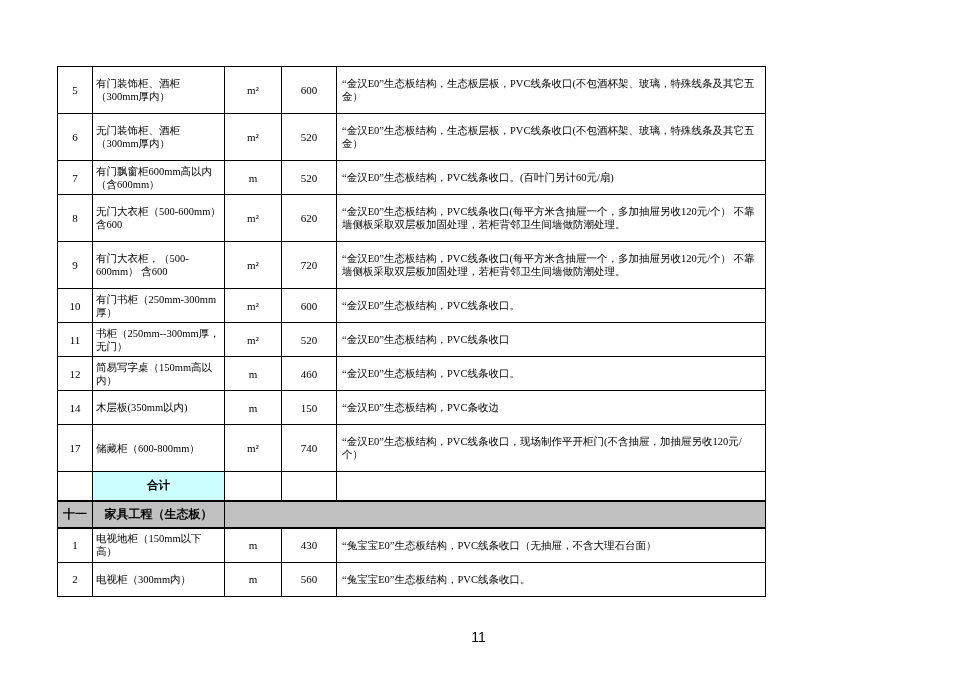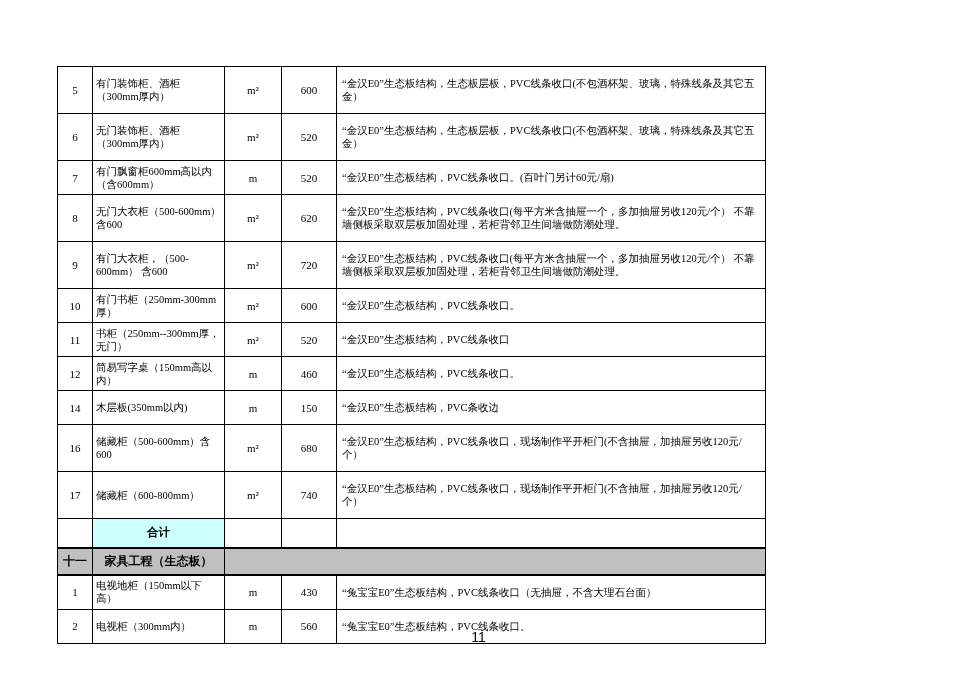--- a/index.html
+++ b/index.html
@@ -129,27 +129,20 @@
           <td class="c-note">“金汉E0”生态板结构，PVC线条收口。</td>
         </tr>
         <tr class="row-item">
           <td class="c-no">14</td>
           <td class="c-item">木层板(350mm以内)</td>
           <td class="c-unit">m</td>
           <td class="c-price">150</td>
           <td class="c-note">“金汉E0”生态板结构，PVC条收边</td>
         </tr>
         <tr class="row-item">
-          <td class="c-no">16</td>
-          <td class="c-item">储藏柜（500-600mm）含600</td>
-          <td class="c-unit">m²</td>
-          <td class="c-price">680</td>
-          <td class="c-note">“金汉E0”生态板结构，PVC线条收口，现场制作平开柜门(不含抽屉，加抽屉另收120元/个）</td>
-        </tr>
-        <tr class="row-item">
           <td class="c-no">17</td>
           <td class="c-item">储藏柜（600-800mm）</td>
           <td class="c-unit">m²</td>
           <td class="c-price">740</td>
           <td class="c-note">“金汉E0”生态板结构，PVC线条收口，现场制作平开柜门(不含抽屉，加抽屉另收120元/个）</td>
         </tr>
         <tr class="row-total">
           <td class="c-no"></td>
           <td class="c-total">合计</td>
           <td class="c-unit"></td>

